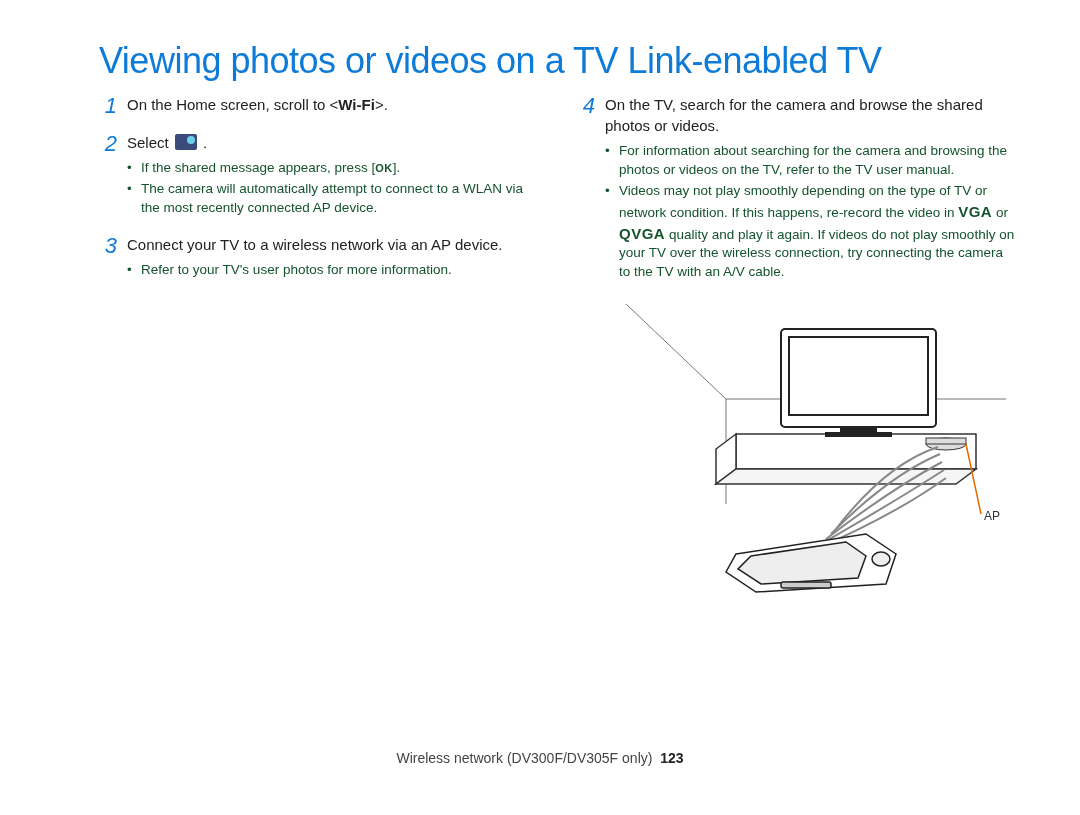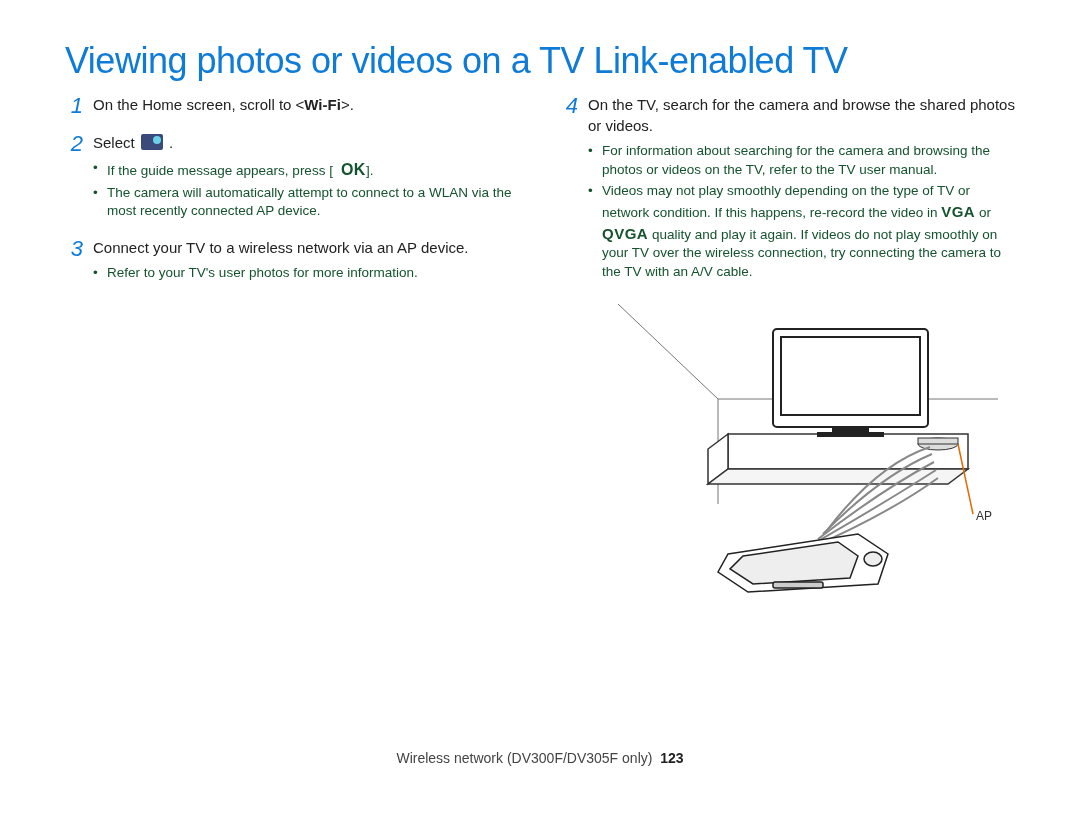--- a/index.html
+++ b/index.html
@@ -1,31 +1,31 @@
 <!DOCTYPE html>
 <html><head>
 <meta charset="utf-8">
 <style>
   * { box-sizing: border-box; margin: 0; padding: 0; }
   html, body { width: 1080px; height: 815px; font-family: Arial, Helvetica, sans-serif; background: #fff; color: #1a1a1a; }
-  .page { width: 1080px; height: 796px; padding: 40px 65px 30px 65px; position: relative; }
+  .page { width: 1080px; height: 796px; padding: 40px 65px 30px 99px; position: relative; }
   .title { color: #0e7bd8; font-size: 36px; font-weight: 400; letter-spacing: -0.5px; margin-bottom: 12px; }
   .intro { font-size: 14px; line-height: 1.45; color: #222; margin-bottom: 22px; }
   .cols { display: flex; gap: 40px; }
   .col { flex: 1; min-width: 0; }
   .step { display: flex; gap: 10px; margin-bottom: 14px; }
   .step-num { color: #0e7bd8; font-size: 22px; font-style: italic; font-weight: 400; line-height: 1.1; width: 18px; text-align: right; }
   .step-body { flex: 1; font-size: 15px; line-height: 1.4; color: #222; }
   .step-body b { font-weight: 700; }
   ul.step-sub { list-style: none; margin-top: 6px; padding-left: 0; }
   ul.step-sub li { font-size: 13.5px; line-height: 1.4; color: #14532d; padding-left: 14px; position: relative; margin-bottom: 2px; }
   ul.step-sub li::before { content: "•"; position: absolute; left: 0; top: 0; }
   .icon-tvlink { display:inline-block; width:22px; height:16px; vertical-align:-2px; background:#3a4a7a; border-radius:2px; position:relative; margin: 0 2px; }
   .icon-tvlink::after { content:""; position:absolute; right:2px; top:2px; width:8px; height:8px; background:#6bd0e8; border-radius:50%; }
-  .ok-btn { display:inline-block; font-family: Arial; font-weight: 700; font-size: 16px; letter-spacing: 0.5px; vertical-align: 0; margin-left: 8px; }
+  .ok-btn { display:inline-block; font-family: Arial; font-weight: 700; font-size: 11px; letter-spacing: 0.5px; vertical-align: 0; }
   .res-label { display:inline-block; font-family: Arial; font-weight: 900; font-size: 15px; letter-spacing: 0.5px; vertical-align: 0; }
   .illus { margin-top: 20px; position: relative; height: 300px; }
   .illus svg { display:block; margin: 0 auto; }
   .footer { position: absolute; left: 0; right: 0; bottom: 30px; text-align: center; font-size: 14px; color: #444; }
   .footer .pg { font-weight: 600; color: #222; }
 </style>
 </head>
 <body>
 
 <div class="page">
@@ -44,21 +44,21 @@
       </div>
 
       <div class="step">
         <div class="step-num">2</div>
         <div class="step-body">
           <span>Select </span>
           <span class="icon-tvlink"></span>
           <span>.</span>
           <ul class="step-sub">
             <li>
-              <span>If the guide message appears, press [</span><span class="ok-btn">OK</span><span>].</span>
+              <span>If the shared message appears, press [</span><span class="ok-btn">OK</span><span>].</span>
             </li>
             <li>The camera will automatically attempt to connect to a WLAN via the most recently connected AP device.</li>
           </ul>
         </div>
       </div>
 
       <div class="step">
         <div class="step-num">3</div>
         <div class="step-body">
           <span>Connect your TV to a wireless network via an AP device.</span>

